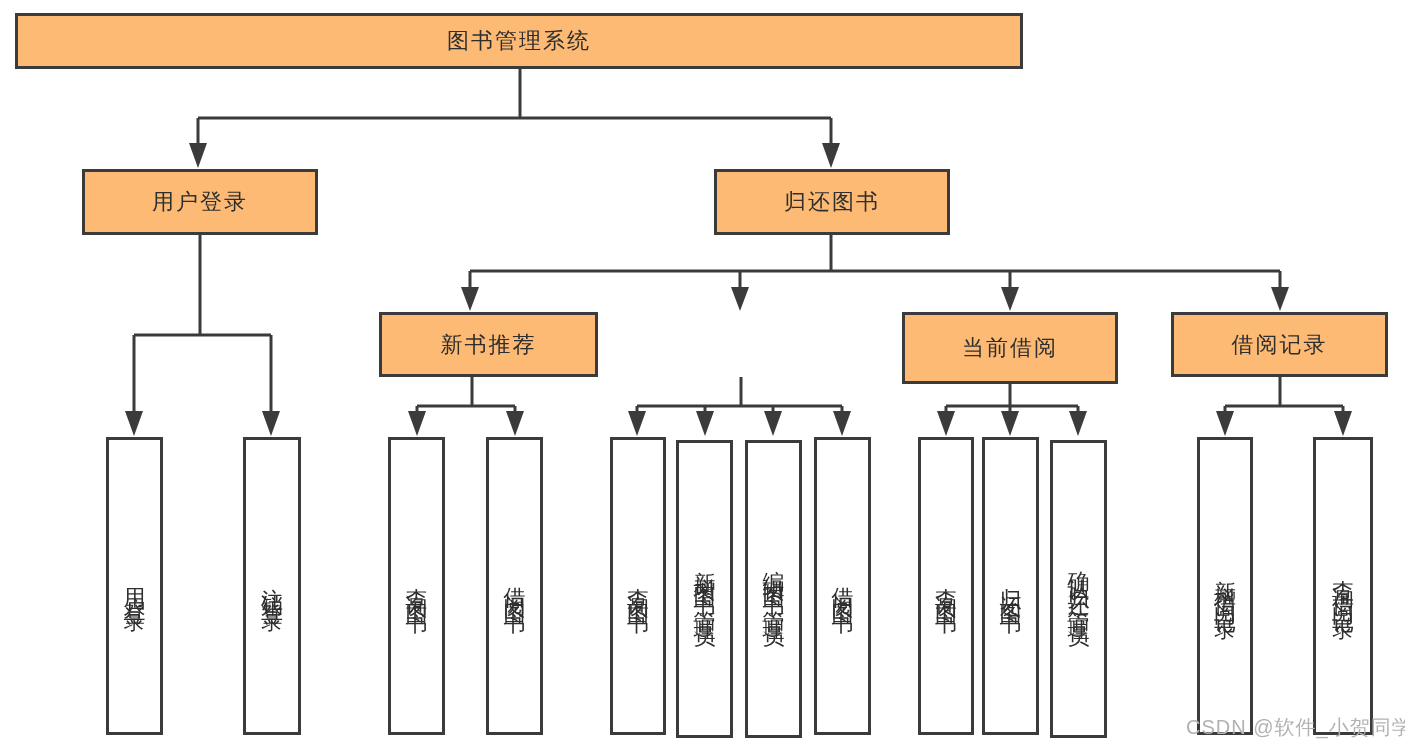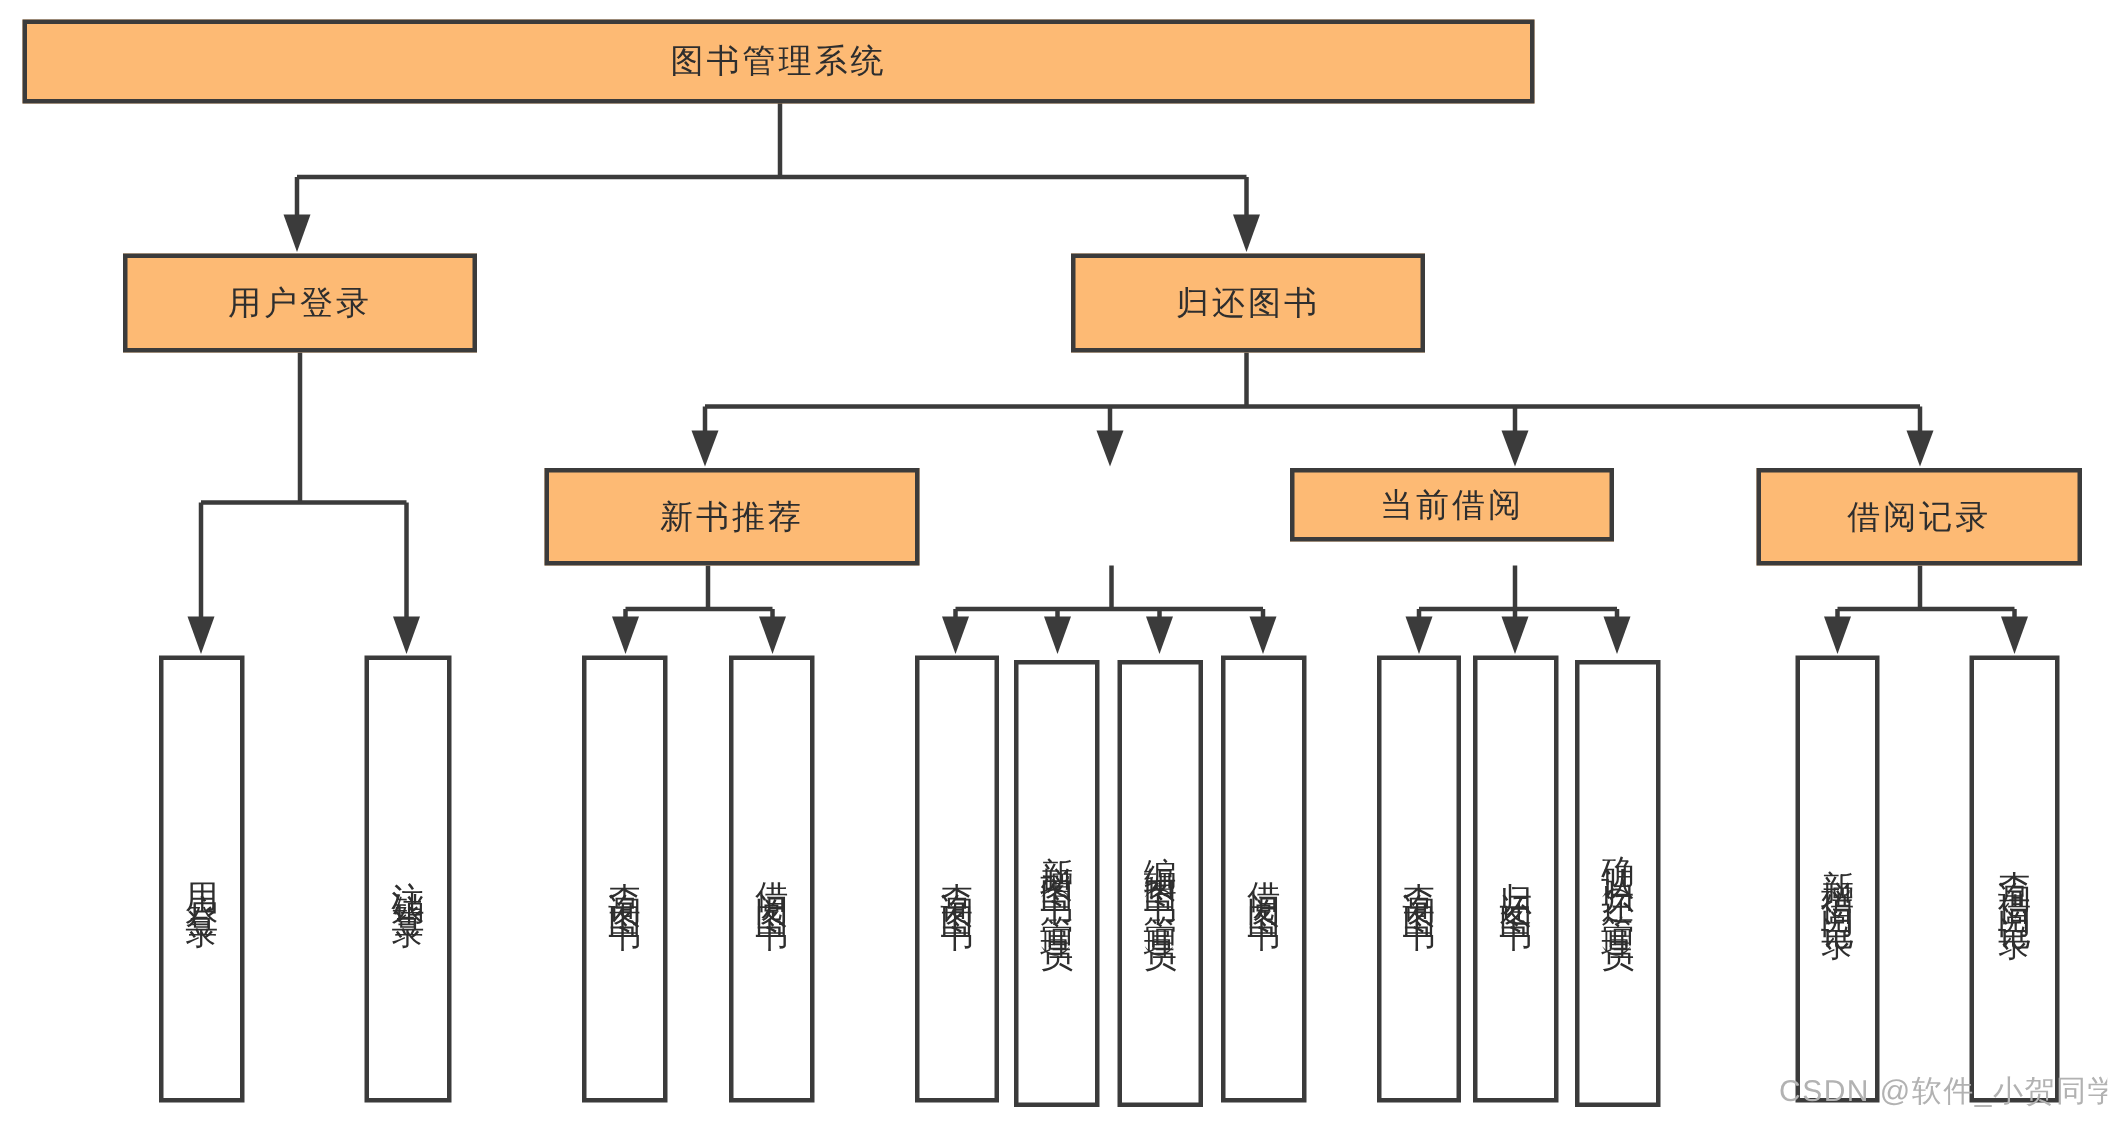--- a/index.html
+++ b/index.html
@@ -119,22 +119,22 @@
       <polygon points="1216,411 1234,411 1225,436"></polygon>
       <polygon points="1334,411 1352,411 1343,436"></polygon>
     </g>
   </svg>
 
   <div class="hbox" style="left:15px;top:13px;width:1008px;height:56px;">图书管理系统</div>
 
   <div class="hbox" style="left:82px;top:169px;width:236px;height:66px;">用户登录</div>
   <div class="hbox" style="left:714px;top:169px;width:236px;height:66px;">归还图书</div>
 
-  <div class="hbox" style="left:363px;top:312px;width:250px;height:65px;">新书推荐</div>
-  <div class="hbox" style="left:860px;top:312px;width:216px;height:49px;">当前借阅</div>
+  <div class="hbox" style="left:379px;top:312px;width:219px;height:65px;">新书推荐</div>
+  <div class="hbox" style="left:902px;top:312px;width:216px;height:72px;">当前借阅</div>
   <div class="hbox" style="left:1171px;top:312px;width:217px;height:65px;">借阅记录</div>
 
   <div class="vbox" style="left:106px;">用户登录</div>
   <div class="vbox" style="left:243px;width:58px;">注销登录</div>
 
   <div class="vbox" style="left:388px;">查询图书</div>
   <div class="vbox" style="left:486px;">借阅图书</div>
 
   <div class="vbox" style="left:610px;width:56px;">查询图书</div>
   <div class="vbox vbox-lo" style="left:676px;">新增图书（管理员）</div>

